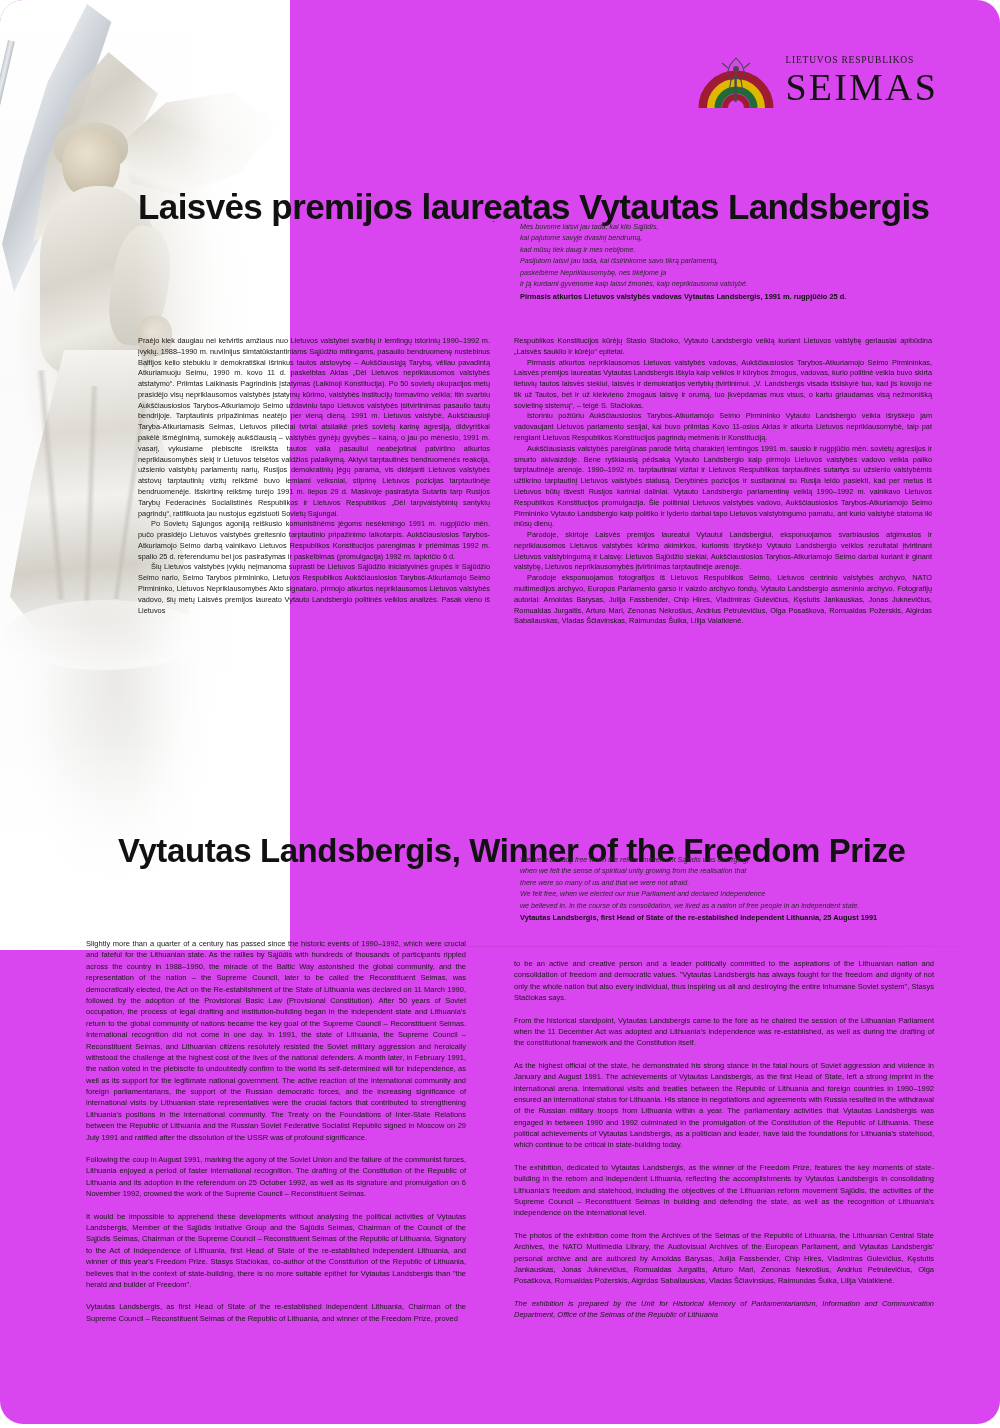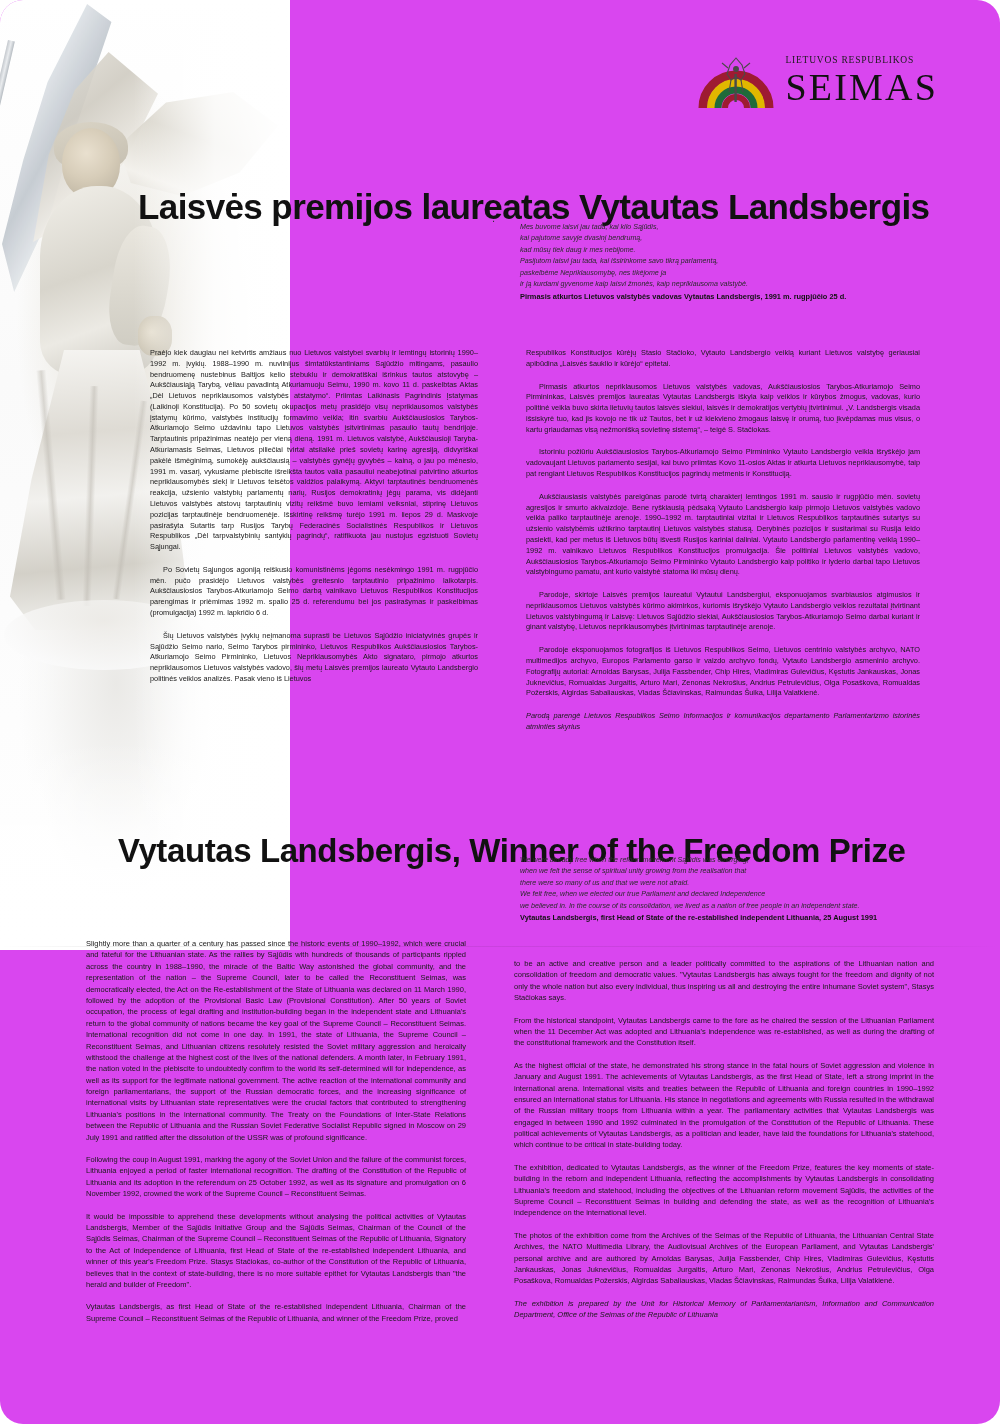--- a/index.html
+++ b/index.html
@@ -213,21 +213,21 @@
   }
 
   
   .col {
     position: absolute;
     font-size: 7.35px;
     line-height: 1.47;
     text-align: justify;
     color: #191919;
   }
-  .col p { margin: 12px; }
+  .col p { margin: 0; }
   .col p.ind { text-indent: 13px; }
   .col .credit { font-style: italic; margin-top: 11px; }
 
   #lt-col-left  { left: 138px; top: 336px; width: 352px; }
   #lt-col-right { left: 514px; top: 336px; width: 418px; }
 
   .en-col {
     position: absolute;
     font-size: 7.5px;
     line-height: 1.52;
@@ -309,21 +309,20 @@
       <p class="ind">Po Sovietų Sąjungos agoniją reiškusio komunistinėms jėgoms nesėkmingo 1991 m. rugpjūčio mėn. pučo prasidėjo Lietuvos valstybės greitesnio tarptautinio pripažinimo laikotarpis. Aukščiausiosios Tarybos-Atkuriamojo Seimo darbą vainikavo Lietuvos Respublikos Konstitucijos parengimas ir priėmimas 1992 m. spalio 25 d. referendumu bei jos pasirašymas ir paskelbimas (promulgacija) 1992 m. lapkričio 6 d.</p>
       <p class="ind">Šių Lietuvos valstybės įvykių neįmanoma suprasti be Lietuvos Sąjūdžio iniciatyvinės grupės ir Sąjūdžio Seimo nario, Seimo Tarybos pirmininko, Lietuvos Respublikos Aukščiausiosios Tarybos-Atkuriamojo Seimo Pirmininko, Lietuvos Nepriklausomybės Akto signataro, pirmojo atkurtos nepriklausomos Lietuvos valstybės vadovo, šių metų Laisvės premijos laureato Vytauto Landsbergio politinės veiklos analizės. Pasak vieno iš Lietuvos</p>
     </div>
   <div class="col" id="lt-col-right">
       <p>Respublikos Konstitucijos kūrėjų Stasio Stačioko, Vytauto Landsbergio veiklą kuriant Lietuvos valstybę geriausiai apibūdina „Laisvės šauklio ir kūrėjo“ epitetai.</p>
       <p class="ind">Pirmasis atkurtos nepriklausomos Lietuvos valstybės vadovas, Aukščiausiosios Tarybos-Atkuriamojo Seimo Pirmininkas, Laisvės premijos laureatas Vytautas Landsbergis iškyla kaip veiklos ir kūrybos žmogus, vadovas, kurio politinė veikla buvo skirta lietuvių tautos laisvės siekiui, laisvės ir demokratijos vertybių įtvirtinimui. „V. Landsbergis visada išsiskyrė tuo, kad jis kovojo ne tik už Tautos, bet ir už kiekvieno žmogaus laisvę ir orumą, tuo įkvėpdamas mus visus, o kartu griaudamas visą nežmonišką sovietinę sistemą“, – teigė S. Stačiokas.</p>
       <p class="ind">Istoriniu požiūriu Aukščiausiosios Tarybos-Atkuriamojo Seimo Pirmininko Vytauto Landsbergio veikla išryškėjo jam vadovaujant Lietuvos parlamento sesijai, kai buvo priimtas Kovo 11-osios Aktas ir atkurta Lietuvos nepriklausomybė, taip pat rengiant Lietuvos Respublikos Konstitucijos pagrindų metmenis ir Konstituciją.</p>
       <p class="ind">Aukščiausiasis valstybės pareigūnas parodė tvirtą charakterį lemtingos 1991 m. sausio ir rugpjūčio mėn. sovietų agresijos ir smurto akivaizdoje. Bene ryškiausią pėdsaką Vytauto Landsbergio kaip pirmojo Lietuvos valstybės vadovo veikla paliko tarptautinėje arenoje. 1990–1992 m. tarptautiniai vizitai ir Lietuvos Respublikos tarptautinės sutartys su užsienio valstybėmis užtikrino tarptautinį Lietuvos valstybės statusą. Derybinės pozicijos ir susitarimai su Rusija leido pasiekti, kad per metus iš Lietuvos būtų išvesti Rusijos kariniai daliniai. Vytauto Landsbergio parlamentinę veiklą 1990–1992 m. vainikavo Lietuvos Respublikos Konstitucijos promulgacija. Šie politiniai Lietuvos valstybės vadovo, Aukščiausiosios Tarybos-Atkuriamojo Seimo Pirmininko Vytauto Landsbergio kaip politiko ir lyderio darbai tapo Lietuvos valstybingumo pamatu, ant kurio valstybė statoma iki mūsų dienų.</p>
       <p class="ind">Parodoje, skirtoje Laisvės premijos laureatui Vytautui Landsbergiui, eksponuojamos svarbiausios atgimusios ir nepriklausomos Lietuvos valstybės kūrimo akimirkos, kuriomis išryškėjo Vytauto Landsbergio veiklos rezultatai įtvirtinant Lietuvos valstybingumą ir Laisvę: Lietuvos Sąjūdžio siekiai, Aukščiausiosios Tarybos-Atkuriamojo Seimo darbai kuriant ir ginant valstybę, Lietuvos nepriklausomybės įtvirtinimas tarptautinėje arenoje.</p>
       <p class="ind">Parodoje eksponuojamos fotografijos iš Lietuvos Respublikos Seimo, Lietuvos centrinio valstybės archyvo, NATO multimedijos archyvo, Europos Parlamento garso ir vaizdo archyvo fondų, Vytauto Landsbergio asmeninio archyvo. Fotografijų autoriai: Arnoldas Barysas, Julija Fassbender, Chip Hires, Vladimiras Gulevičius, Kęstutis Jankauskas, Jonas Juknevičius, Romualdas Jurgaitis, Arturo Mari, Zenonas Nekrošius, Andrius Petrulevičius, Olga Posaškova, Romualdas Požerskis, Algirdas Sabaliauskas, Vladas Ščiavinskas, Raimundas Šuika, Lilija Valatkienė.</p>
-      <p class="credit">Parodą parengė Lietuvos Respublikos Seimo Informacijos ir komunikacijos departamento Parlamentarizmo istorinės atminties skyrius</p>
     </div>
 
   <h1 class="title-en">Vytautas Landsbergis, Winner of the Freedom Prize</h1>
 
   <div class="quote-block quote-en">
     <div>We were already free when the reform movement Sąjūdis was emerging,<br>when we felt the sense of spiritual unity growing from the realisation that<br>there were so many of us and that we were not afraid.<br>We felt free, when we elected our true Parliament and declared Independence<br>we believed in. In the course of its consolidation, we lived as a nation of free people in an independent state.</div>
     <div class="quote-attr">Vytautas Landsbergis, first Head of State of the re-established independent Lithuania, 25 August 1991</div>
   </div>
 
   <div class="en-divider"></div>

